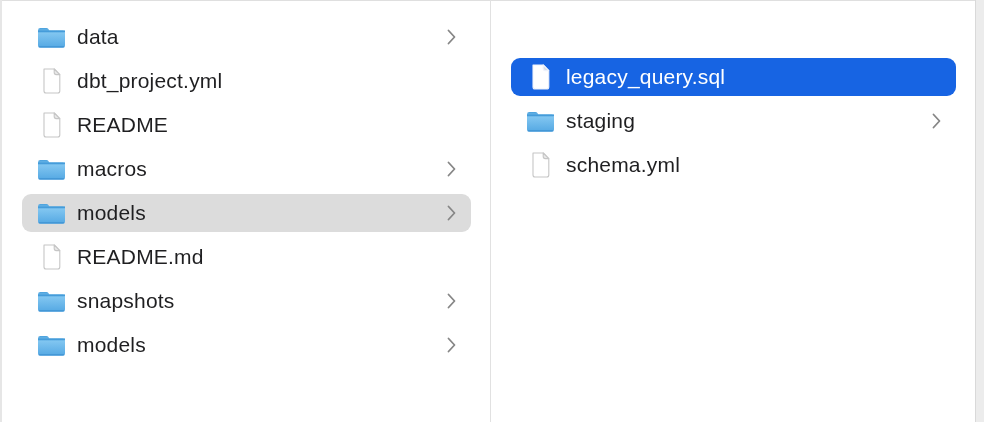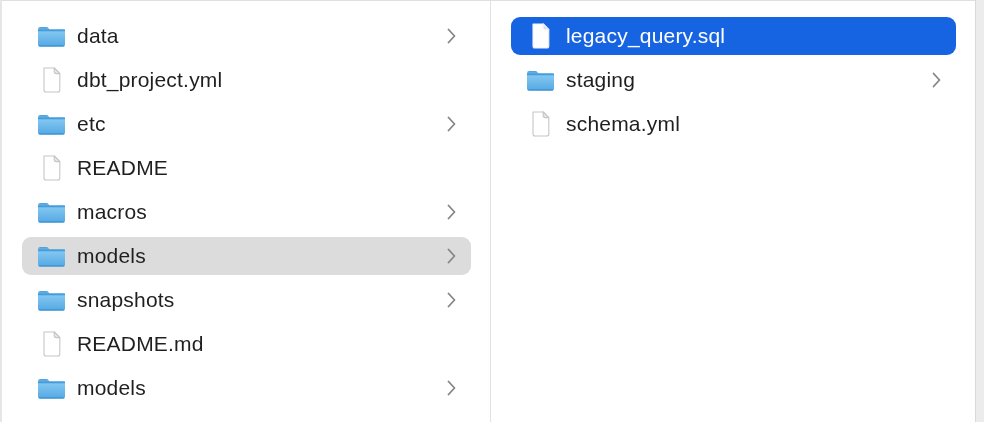--- a/index.html
+++ b/index.html
@@ -7,23 +7,23 @@
     width:984px;height:422px;position:relative;background:#ffffff;
     font-family:"Liberation Sans","DejaVu Sans",sans-serif;
     font-size:21px;color:var(--text,#1f1f21);overflow:hidden;
     -webkit-font-smoothing:antialiased;
   }
   .top-line{position:absolute;top:0;left:0;right:0;height:1px;background:#dfdfdf;}
   .left-strip{position:absolute;top:0;left:0;bottom:0;width:2px;background:#e6e6e6;}
   .divider{position:absolute;top:0;bottom:0;left:490px;width:1px;background:#e1e1e1;cursor:col-resize;}
   .right-line{position:absolute;top:0;bottom:0;left:975px;width:1px;background:#d9d9d9;}
   .right-fill{position:absolute;top:0;bottom:0;left:976px;right:0;background:#ececec;}
-  .col{position:absolute;top:14px;bottom:0;padding-top:0;overflow:hidden;}
+  .col{position:absolute;top:1px;bottom:0;padding-top:14px;overflow:hidden;}
   .col-left{left:2px;width:488px;}
-  .col-right{left:491px;width:484px;}
+  .col-right{left:491px;width:484px;margin-top:40px;}
   .row{position:relative;height:44px;display:flex;align-items:center;}
   .sel-bg{position:absolute;left:20px;right:19px;top:3px;bottom:3px;border-radius:9px;background:transparent;}
   .row.sel-inactive .sel-bg{background:var(--selInactive,#dcdcdc);}
   .row.sel-active .sel-bg{background:var(--selActive,#1764e3);}
   .icon-box{position:relative;width:31px;margin-left:34px;display:flex;justify-content:center;align-items:center;flex:0 0 auto;}
   .label{position:relative;margin-left:10px;white-space:nowrap;letter-spacing:.2px;}
   .row.sel-active .label{color:var(--textSel,#ffffff);}
   .chev{position:absolute;right:33px;top:50%;transform:translateY(-50%);display:flex;}
   .file-page{fill:#ffffff;stroke:#c6c6c6;stroke-width:1.1;stroke-linejoin:round;}
   .file-fold{fill:#e9e9e9;stroke:#c6c6c6;stroke-width:1.1;stroke-linejoin:round;}
@@ -69,36 +69,20 @@
         <svg width="23" height="28" viewBox="0 0 23 28">
           <path class="file-page" d="M4 2 H14.2 L19.8 7.6 V24 Q19.8 26 17.8 26 H6 Q4 26 4 24 Z"></path>
           <path class="file-fold" d="M14.2 2 V5.6 Q14.2 7.6 16.2 7.6 H19.8 Z"></path>
         </svg>
       </span>
       <span class="label">dbt_project.yml</span>
     </div>
     <div class="row">
       <div class="sel-bg"></div>
       <span class="icon-box">
-        <svg width="29" height="25" viewBox="0 0 29 25">
-          <path d="M1 5.4 Q1 3 3.4 3 H9.3 Q10.7 3 11.4 4 L12.3 5.4 H25.6 Q28 5.4 28 7.8 V20.4 Q28 22.8 25.6 22.8 H3.4 Q1 22.8 1 20.4 Z" fill="url(#folderGrad)"></path>
-          <rect x="1" y="5.4" width="27" height="1.9" fill="#459cda"></rect>
-          <rect x="1.6" y="21" width="25.8" height="1.5" rx="0.75" fill="#3e92d2" opacity="0.75"></rect>
-        </svg>
-      </span>
-      <span class="label">etc</span>
-      <span class="chev">
-        <svg width="11" height="18" viewBox="0 0 11 18">
-          <path d="M2.5 2.5 L8.5 9 L2.5 15.5" fill="none" stroke="#868686" stroke-width="1.8" stroke-linecap="round" stroke-linejoin="round"></path>
-        </svg>
-      </span>
-    </div>
-    <div class="row">
-      <div class="sel-bg"></div>
-      <span class="icon-box">
         <svg width="23" height="28" viewBox="0 0 23 28">
           <path class="file-page" d="M4 2 H14.2 L19.8 7.6 V24 Q19.8 26 17.8 26 H6 Q4 26 4 24 Z"></path>
           <path class="file-fold" d="M14.2 2 V5.6 Q14.2 7.6 16.2 7.6 H19.8 Z"></path>
         </svg>
       </span>
       <span class="label">README</span>
     </div>
     <div class="row">
       <div class="sel-bg"></div>
       <span class="icon-box">
@@ -127,42 +111,42 @@
       <span class="label">models</span>
       <span class="chev">
         <svg width="11" height="18" viewBox="0 0 11 18">
           <path d="M2.5 2.5 L8.5 9 L2.5 15.5" fill="none" stroke="#868686" stroke-width="1.8" stroke-linecap="round" stroke-linejoin="round"></path>
         </svg>
       </span>
     </div>
     <div class="row">
       <div class="sel-bg"></div>
       <span class="icon-box">
+        <svg width="23" height="28" viewBox="0 0 23 28">
+          <path class="file-page" d="M4 2 H14.2 L19.8 7.6 V24 Q19.8 26 17.8 26 H6 Q4 26 4 24 Z"></path>
+          <path class="file-fold" d="M14.2 2 V5.6 Q14.2 7.6 16.2 7.6 H19.8 Z"></path>
+        </svg>
+      </span>
+      <span class="label">README.md</span>
+    </div>
+    <div class="row">
+      <div class="sel-bg"></div>
+      <span class="icon-box">
         <svg width="29" height="25" viewBox="0 0 29 25">
           <path d="M1 5.4 Q1 3 3.4 3 H9.3 Q10.7 3 11.4 4 L12.3 5.4 H25.6 Q28 5.4 28 7.8 V20.4 Q28 22.8 25.6 22.8 H3.4 Q1 22.8 1 20.4 Z" fill="url(#folderGrad)"></path>
           <rect x="1" y="5.4" width="27" height="1.9" fill="#459cda"></rect>
           <rect x="1.6" y="21" width="25.8" height="1.5" rx="0.75" fill="#3e92d2" opacity="0.75"></rect>
         </svg>
       </span>
       <span class="label">snapshots</span>
       <span class="chev">
         <svg width="11" height="18" viewBox="0 0 11 18">
           <path d="M2.5 2.5 L8.5 9 L2.5 15.5" fill="none" stroke="#868686" stroke-width="1.8" stroke-linecap="round" stroke-linejoin="round"></path>
         </svg>
       </span>
-    </div>
-    <div class="row">
-      <div class="sel-bg"></div>
-      <span class="icon-box">
-        <svg width="23" height="28" viewBox="0 0 23 28">
-          <path class="file-page" d="M4 2 H14.2 L19.8 7.6 V24 Q19.8 26 17.8 26 H6 Q4 26 4 24 Z"></path>
-          <path class="file-fold" d="M14.2 2 V5.6 Q14.2 7.6 16.2 7.6 H19.8 Z"></path>
-        </svg>
-      </span>
-      <span class="label">README.md</span>
     </div>
     <div class="row">
       <div class="sel-bg"></div>
       <span class="icon-box">
         <svg width="29" height="25" viewBox="0 0 29 25">
           <path d="M1 5.4 Q1 3 3.4 3 H9.3 Q10.7 3 11.4 4 L12.3 5.4 H25.6 Q28 5.4 28 7.8 V20.4 Q28 22.8 25.6 22.8 H3.4 Q1 22.8 1 20.4 Z" fill="url(#folderGrad)"></path>
           <rect x="1" y="5.4" width="27" height="1.9" fill="#459cda"></rect>
           <rect x="1.6" y="21" width="25.8" height="1.5" rx="0.75" fill="#3e92d2" opacity="0.75"></rect>
         </svg>
       </span>

